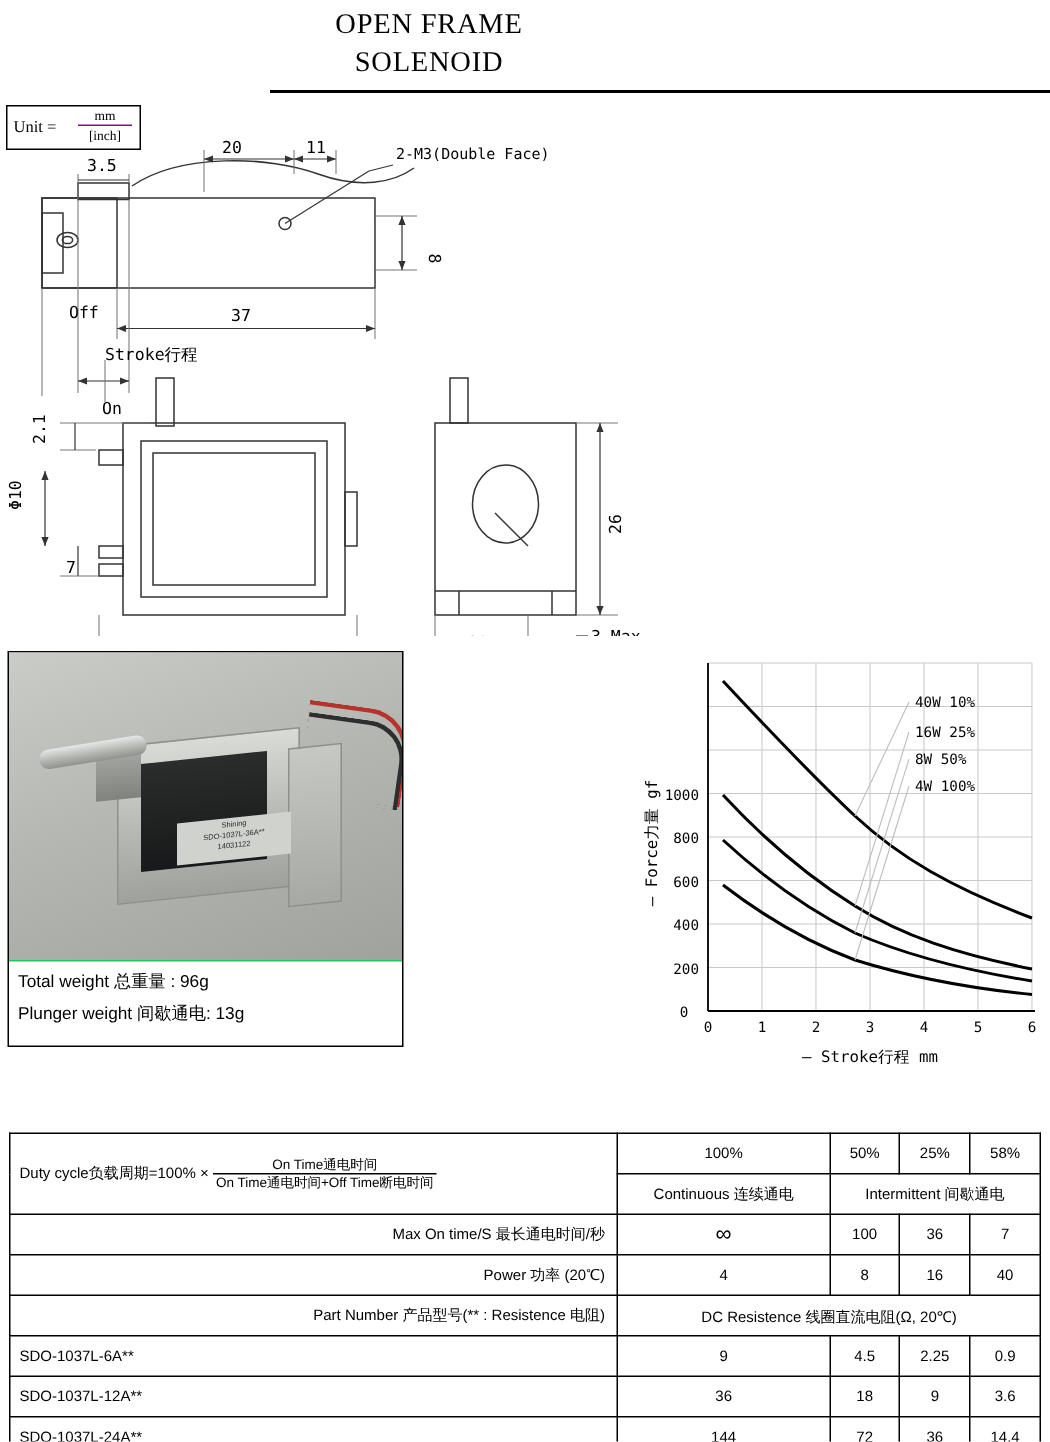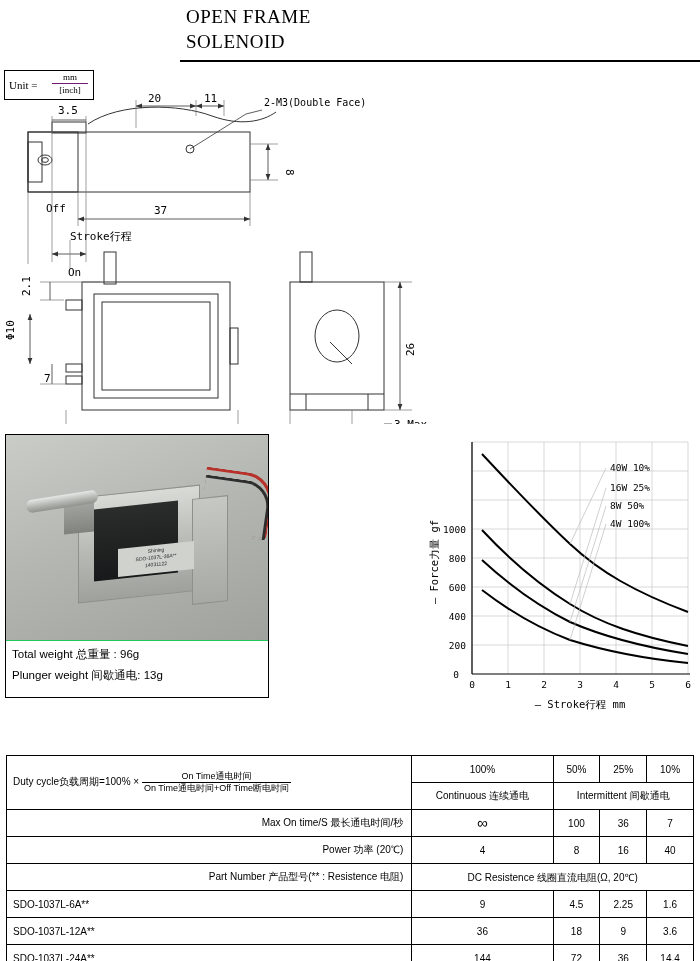--- a/index.html
+++ b/index.html
@@ -5,21 +5,21 @@
   html,body{margin:0;padding:0;}
   body{
     width:700px;height:961px;background:#ffffff;
     font-family:"Liberation Serif", serif;
     color:#000;position:relative;overflow:hidden;
   }
   .sheet{position:relative;width:700px;height:961px;}
 
   
   .header{position:absolute;left:0;top:0;width:700px;height:62px;}
-  .hdr-left{position:absolute;left:186px;top:4px;width:200px;text-align:left;
+  .hdr-left{position:absolute;left:186px;top:4px;width:200px;text-align:center;
     font-family:"Liberation Serif",serif;font-size:19px;line-height:25px;letter-spacing:.5px;}
   .hdr-right{position:absolute;left:392px;top:2px;font-family:"DejaVu Sans Mono",monospace;
     font-size:40px;letter-spacing:-1px;line-height:52px;}
   .hdr-rule{position:absolute;left:180px;top:60px;width:520px;height:2px;background:#000;}
 
   
   .unitbox{position:absolute;left:4px;top:70px;width:88px;height:28px;border:1px solid #000;}
   .unitbox .u1{position:absolute;left:4px;top:8px;font-size:11px;}
   .unitbox .u2{position:absolute;left:47px;top:1px;font-size:9px;text-align:center;width:36px;}
   .unitbox .u2 .mm{display:block;border-bottom:1px solid #701a75;line-height:11px;}
@@ -319,21 +319,21 @@
           <td rowspan="2" class="tl nowrap">
             <span>Duty cycle负载周期=100% ×</span>
             <span class="frac">
               <span class="num">On Time通电时间</span>
               <span class="den">On Time通电时间+Off Time断电时间</span>
             </span>
           </td>
           <td>100%</td>
           <td>50%</td>
           <td>25%</td>
-          <td>10%</td>
+          <td>58%</td>
         </tr>
         <tr>
           <td>Continuous 连续通电</td>
           <td colspan="3">Intermittent 间歇通电</td>
         </tr>
 
         <tr>
           <td class="tr-lbl">Max On time/S 最长通电时间/秒</td>
           <td class="inf">∞</td>
           <td>100</td>
@@ -352,21 +352,21 @@
         <tr>
           <td class="tr-lbl">Part Number 产品型号(** : Resistence 电阻)</td>
           <td colspan="4">DC Resistence 线圈直流电阻(Ω, 20℃)</td>
         </tr>
 
         <tr>
           <td class="tl">SDO-1037L-6A**</td>
           <td>9</td>
           <td>4.5</td>
           <td>2.25</td>
-          <td>1.6</td>
+          <td>0.9</td>
         </tr>
         <tr>
           <td class="tl">SDO-1037L-12A**</td>
           <td>36</td>
           <td>18</td>
           <td>9</td>
           <td>3.6</td>
         </tr>
         <tr>
           <td class="tl">SDO-1037L-24A**</td>

